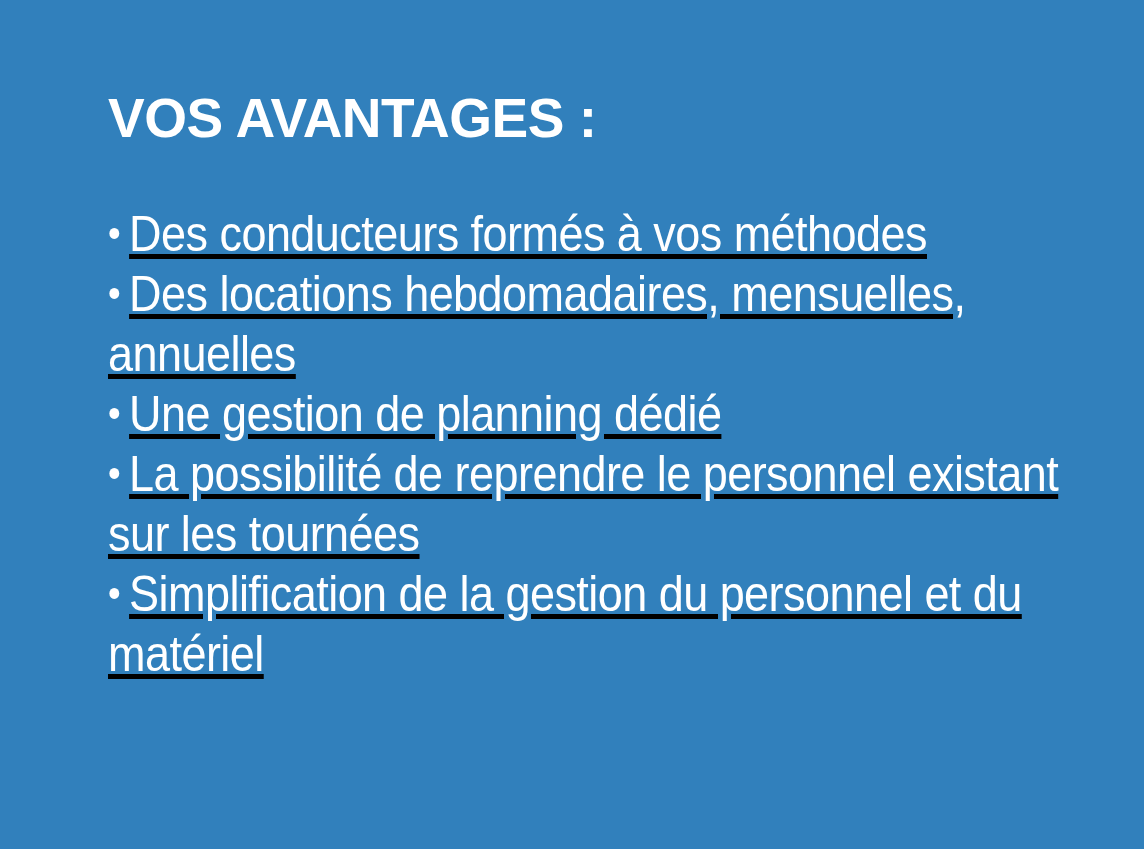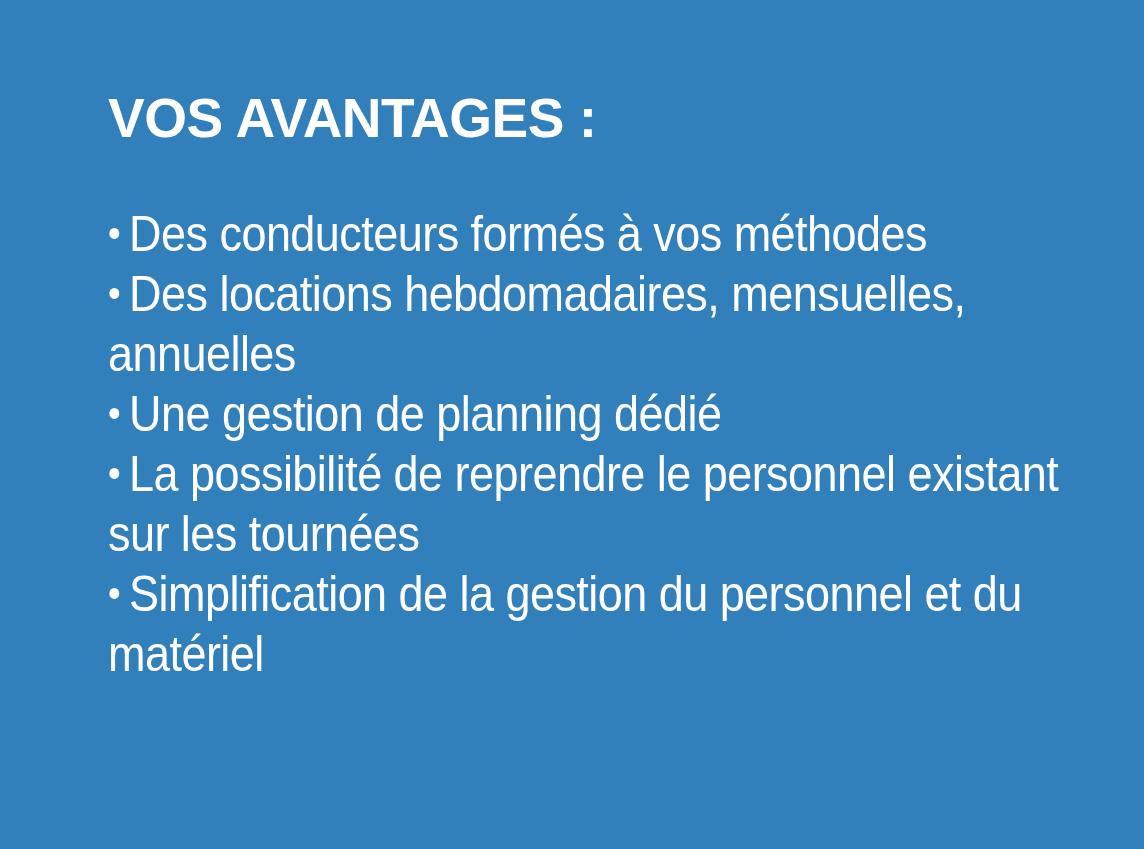--- a/index.html
+++ b/index.html
@@ -40,20 +40,21 @@
     white-space: nowrap;
     margin: 0;
     padding: 0;
   }
 
   .bullet-list {
     list-style: none;
     margin: 0;
     padding: 0;
     margin-top: 56px;
+    text-decoration: underline;
   }
 
   .bullet-item {
     position: relative;
     margin: 0;
     padding: 0;
     color: #ffffff;
     font-family: "Liberation Sans", "DejaVu Sans", sans-serif;
     font-weight: 400;
     font-size: 50px;

